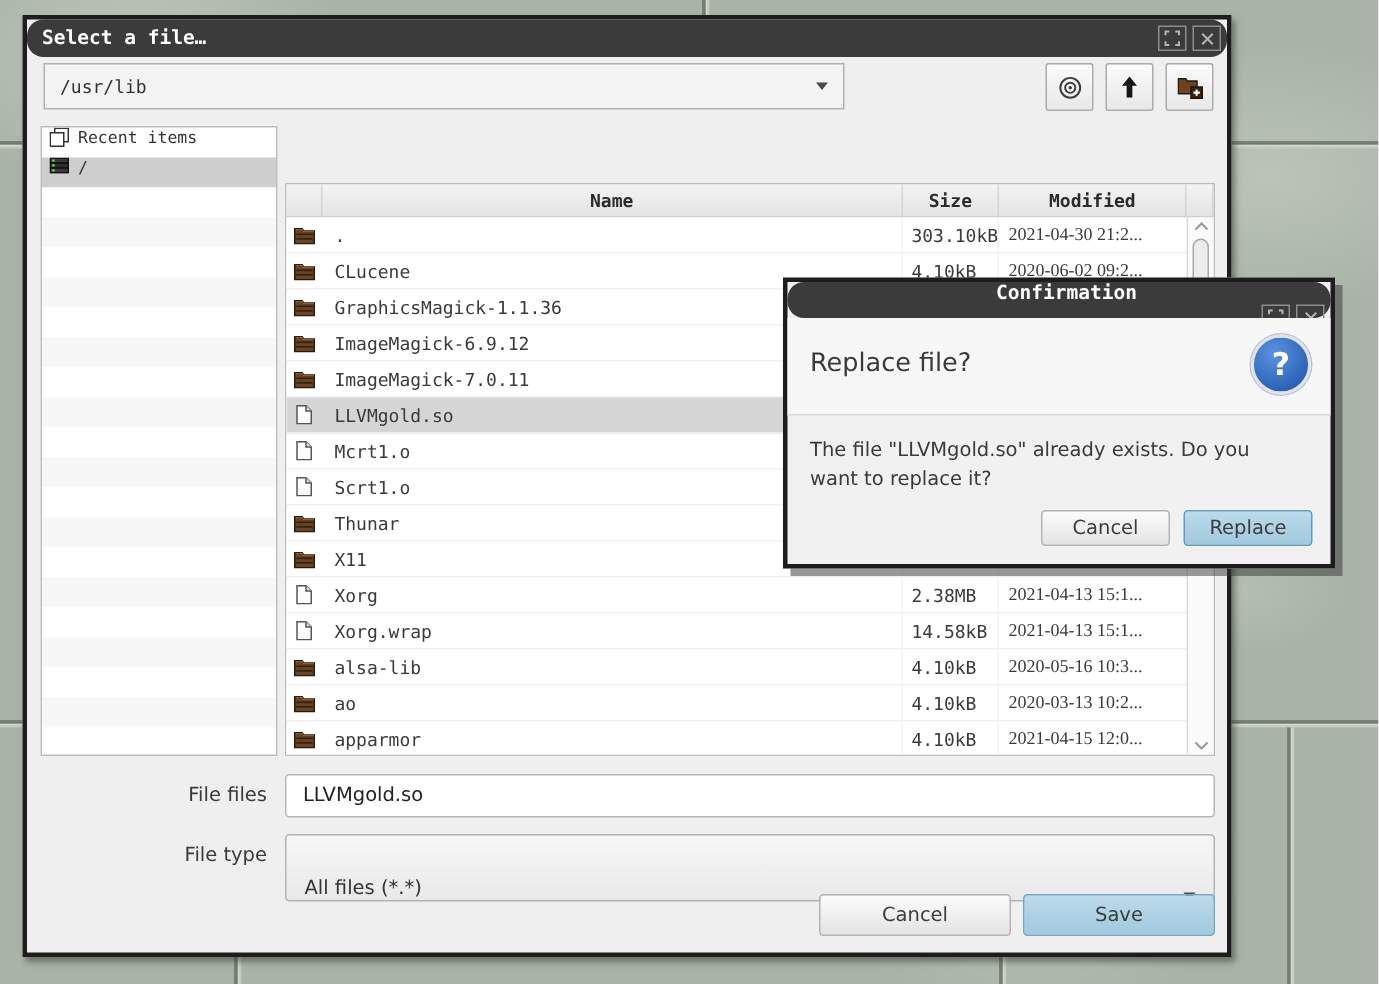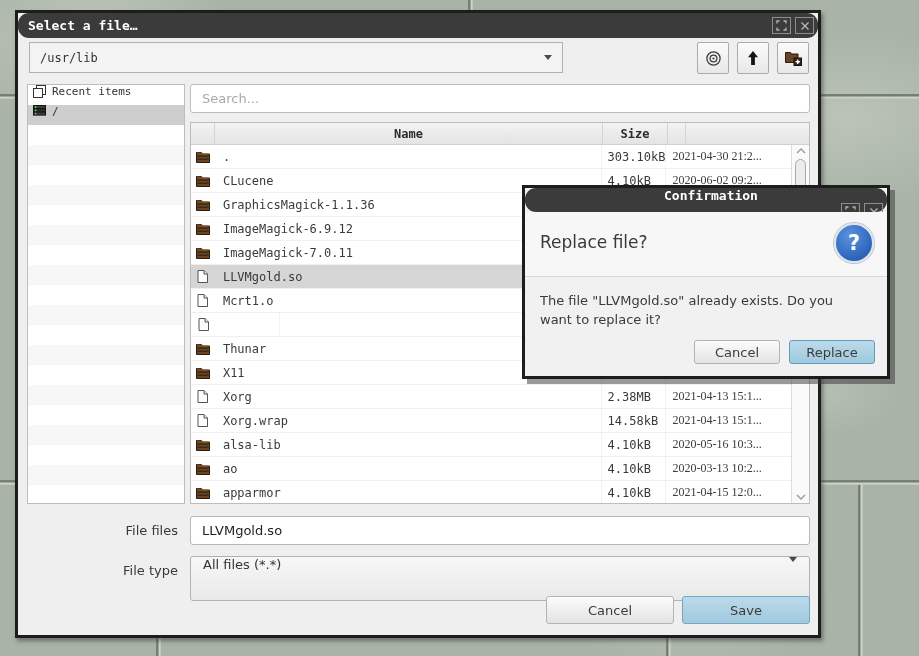--- a/index.html
+++ b/index.html
@@ -78,21 +78,21 @@
   .chev{position:absolute;left:0;right:0;display:flex;justify-content:center;}
   .chev.up{top:3px;} .chev.dn{bottom:3px;}
 
   .formlabel{position:absolute;left:0;width:160px;text-align:right;
     font-size:13px;color:#3a3a3a;line-height:29px;}
   .fname-input{position:absolute;left:172px;width:620px;height:29px;box-sizing:border-box;
     border:1px solid #b7b7b7;border-radius:3px;background:#fff;padding:0 11px;
     font-family:"DejaVu Sans",sans-serif;font-size:13px;color:#222;outline:none;}
   .ftype-combo{position:absolute;left:172px;top:543px;width:620px;height:45px;
     background:linear-gradient(#f7f7f7,#e9e9e9);border:1px solid #b3b3b3;border-radius:3px;
-    box-sizing:border-box;display:flex;align-items:flex-start;padding:0 12px;
+    box-sizing:border-box;display:flex;align-items:flex-end;padding:0 12px;
     font-size:13px;color:#333;}
   .btn{position:absolute;height:28px;width:128px;box-sizing:border-box;border-radius:3px;
     border:1px solid #b3b3b3;background:linear-gradient(#fcfcfc,#e3e3e3);
     display:flex;align-items:center;justify-content:center;font-size:13px;color:#3c3c3c;
     font-family:"DejaVu Sans",sans-serif;}
   .btn.blue{background:linear-gradient(#bcdaea,#a0c9de);border:1px solid #74a7c4;}
 
   
   .dlg{position:absolute;left:522px;top:185px;width:368px;height:194px;box-sizing:border-box;
     background:#f1f1f1;border:3px solid #1d1d1d;z-index:20;
@@ -158,21 +158,20 @@
         </svg>
     </div>
     <div class="toolbtn" style="left:759px">
       <svg width="17" height="15" viewBox="0 0 17 15">
         <path d="M0.5 1.5 h5 l1 1.5 h6.5 v8.5 h-12.5 z" fill="#6b4423" stroke="#2a1a0a"></path>
         <rect x="9" y="7" width="7.5" height="7.5" fill="#3a2210" stroke="#1c1208"></rect>
         <path d="M12.75 8.6 v4.3 M10.6 10.75 h4.3" stroke="#fff" stroke-width="1.4"></path>
       </svg>
     </div>
 
-    <input class="search" placeholder="Search..." style="">
 
     <div class="sidebar">
       <div class="side-item">
         <svg width="13" height="13" viewBox="0 0 13 13">
           <rect x="3.5" y="0.5" width="9" height="9" fill="#fff" stroke="#333"></rect>
           <rect x="0.5" y="3.5" width="9" height="9" fill="#fff" stroke="#333"></rect>
         </svg>
         <span>Recent items</span>
       </div>
       <div class="side-item sel">
@@ -206,20 +205,21 @@
           <div class="stripe"></div>
           <div class="stripe alt"></div>
         </div>
     </div>
 
     <div class="table">
       <div class="thead">
         <span class="hc hc-i"></span>
         <span class="hc hc-n">Name</span>
         <span class="hc hc-s">Size</span>
+        <span class="hc hc-m">Modified</span>
         <span class="hc hc-x"></span>
       </div>
       <div class="tbody">
           <div class="trow">
             <span class="c ci">
               <svg width="14" height="12" viewBox="0 0 14 12">
                 <path d="M0.5 1.5 h5 l1 1.5 h7 v8.5 h-13 z" fill="#6b4423" stroke="#2a1a0a"></path>
                 <rect x="1.5" y="4.6" width="11" height="1.2" fill="#35220f"></rect>
                 <rect x="1.5" y="7.6" width="11" height="1.2" fill="#35220f"></rect>
                 <path d="M1 2 h4.6 l0.8 1.2 h6.8" fill="none" stroke="#8a5a30" stroke-width="0.8"></path>
@@ -303,20 +303,21 @@
             <span class="c cs"></span>
             <span class="c cm"></span>
           </div>
           <div class="trow">
             <span class="c ci">
               <svg width="11" height="13" viewBox="0 0 11 13">
                 <path d="M1 0.5 h6 l3.5 3.5 v8.5 h-9.5 z" fill="#fdfdfd" stroke="#555"></path>
                 <path d="M7 0.5 v3.5 h3.5" fill="#e4e4e4" stroke="#555"></path>
               </svg>
             </span>
+            <span class="c cn">Scrt1.o</span>
             <span class="c cs"></span>
             <span class="c cm"></span>
           </div>
           <div class="trow">
             <span class="c ci">
               <svg width="14" height="12" viewBox="0 0 14 12">
                 <path d="M0.5 1.5 h5 l1 1.5 h7 v8.5 h-13 z" fill="#6b4423" stroke="#2a1a0a"></path>
                 <rect x="1.5" y="4.6" width="11" height="1.2" fill="#35220f"></rect>
                 <rect x="1.5" y="7.6" width="11" height="1.2" fill="#35220f"></rect>
                 <path d="M1 2 h4.6 l0.8 1.2 h6.8" fill="none" stroke="#8a5a30" stroke-width="0.8"></path>

